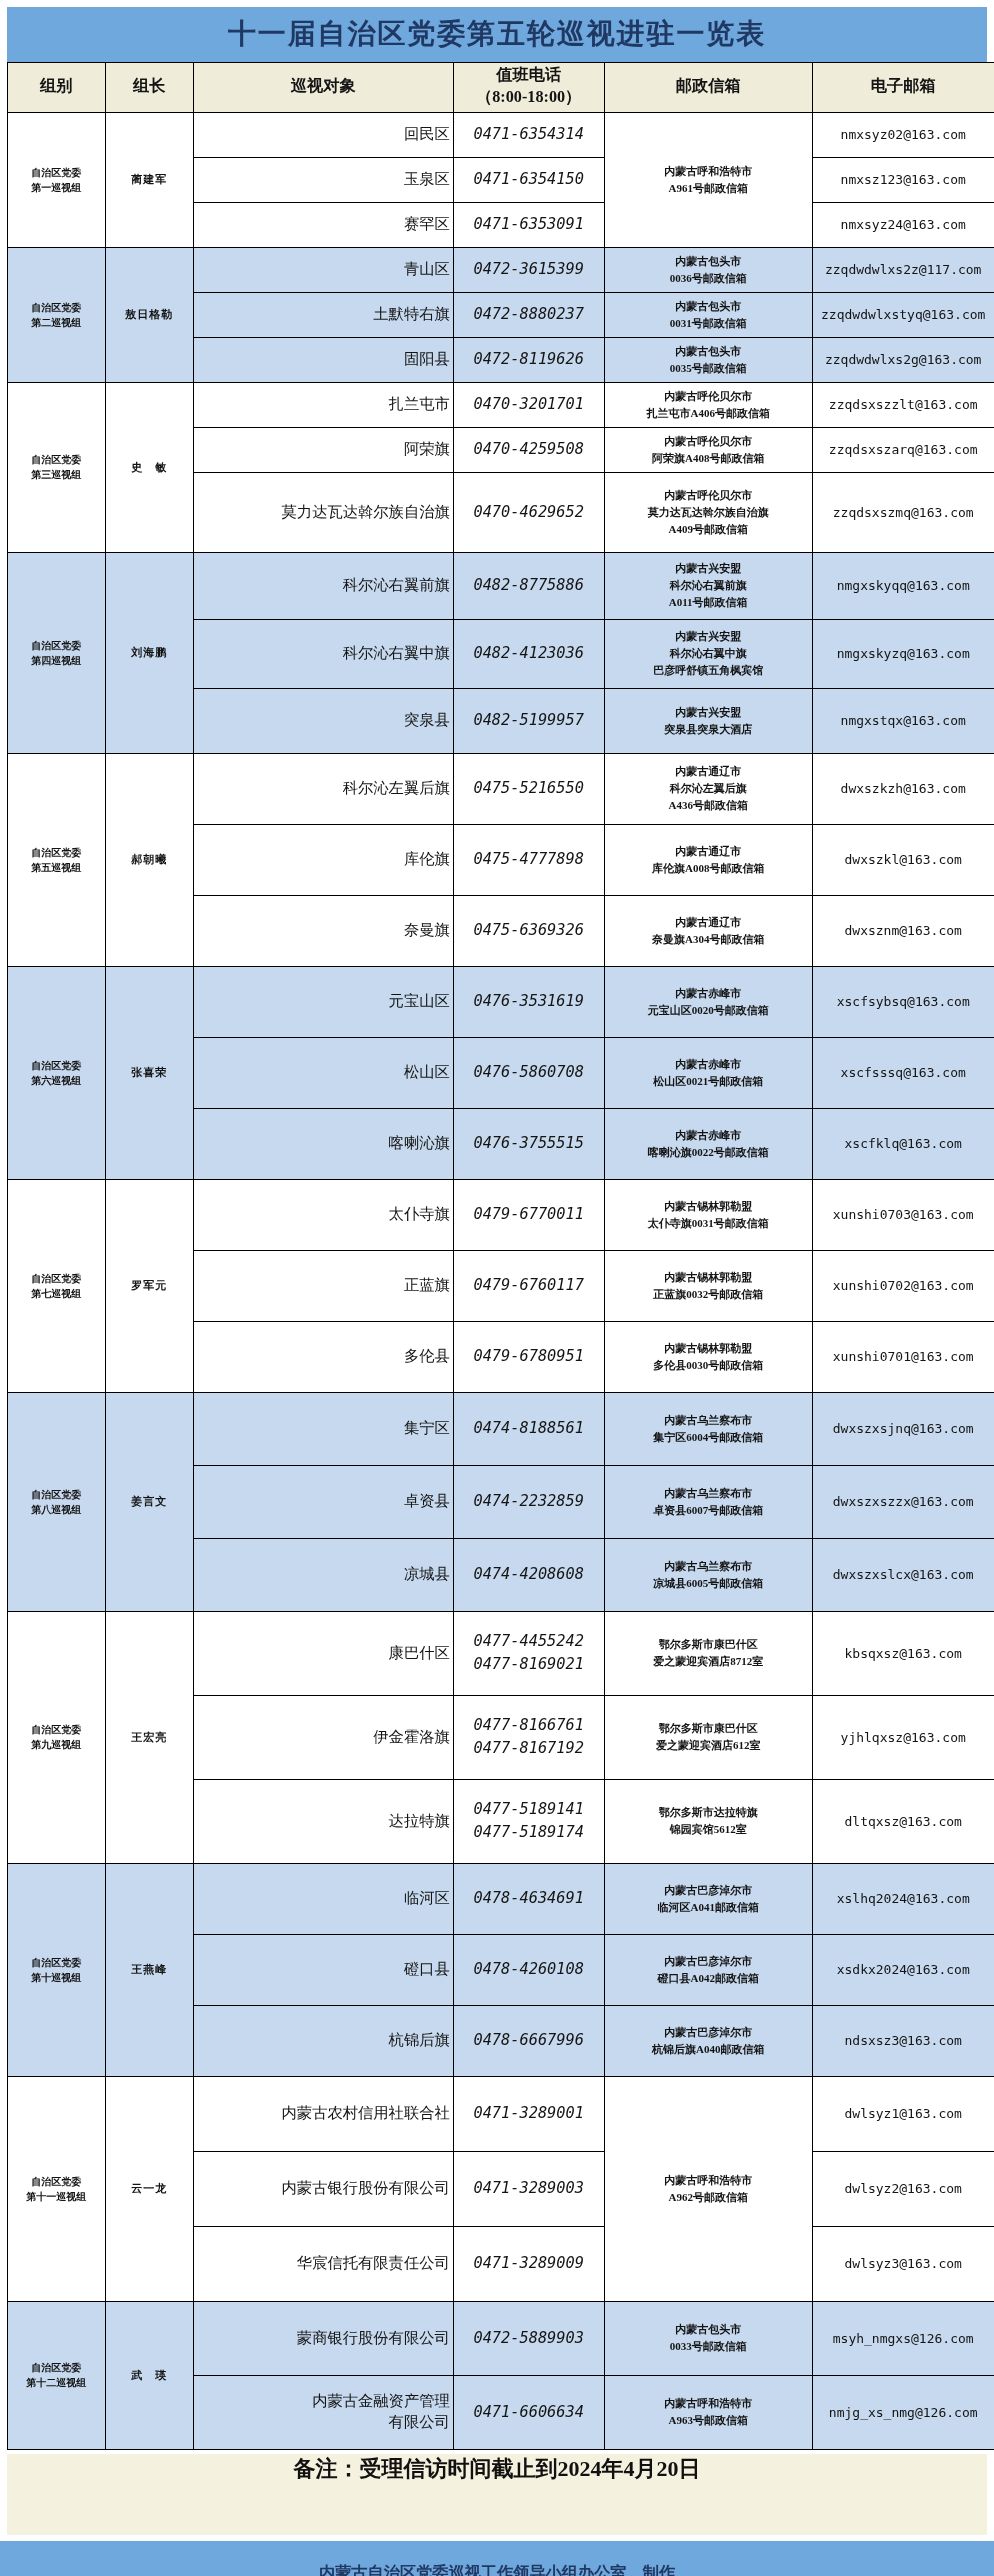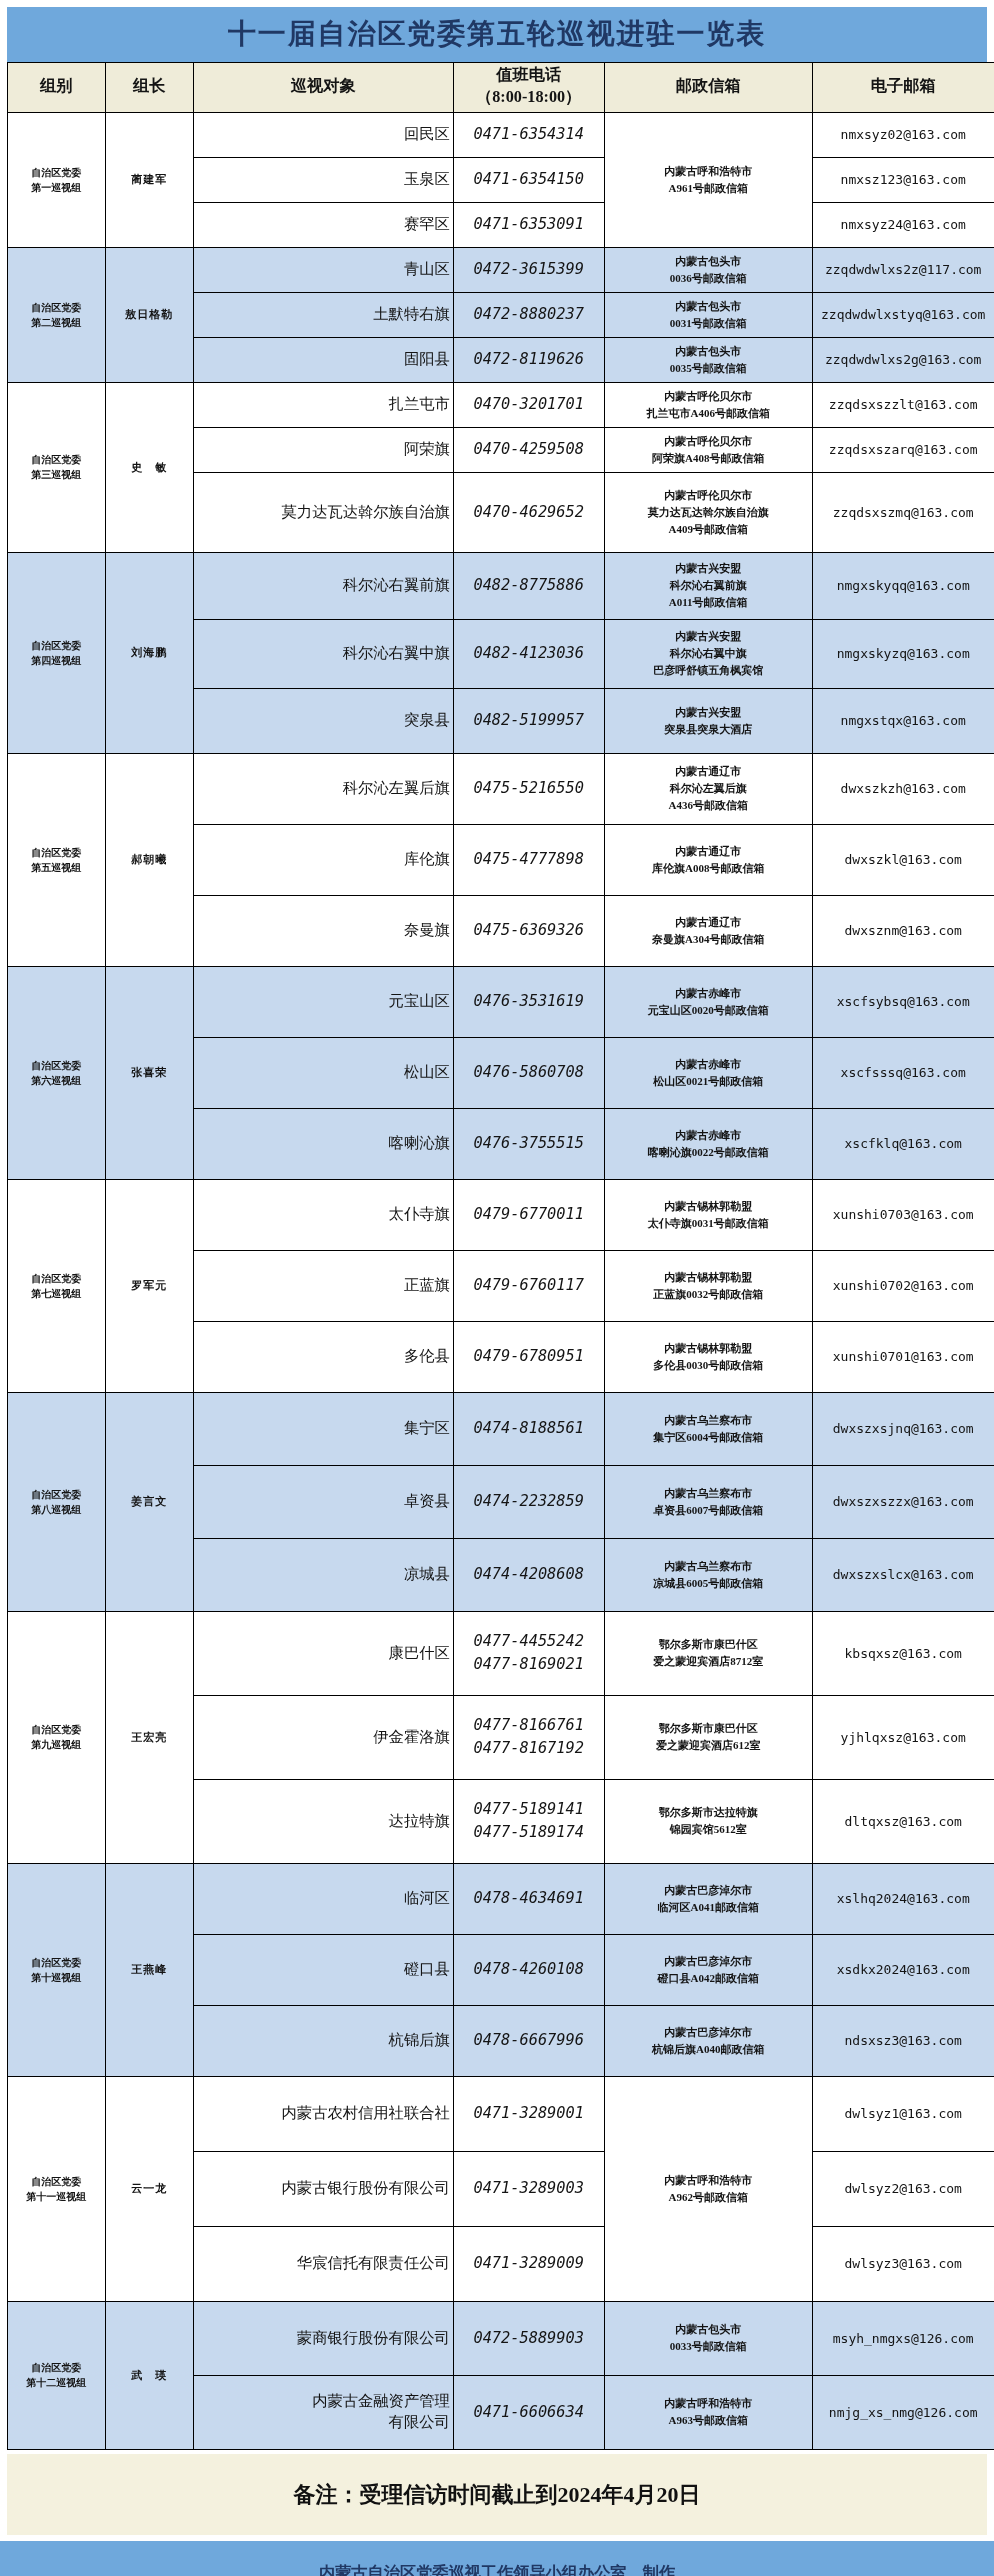--- a/index.html
+++ b/index.html
@@ -18,21 +18,21 @@
   .c-target{font-size:15.3px;text-align:right;}
   .c-phone{font-family:"DejaVu Sans Mono","Liberation Mono",monospace;font-size:15.3px;line-height:1.5;font-style:italic;}
   .c-postal{font-size:11px;line-height:1.55;font-weight:bold;}
   .c-email{font-family:"DejaVu Sans Mono","Liberation Mono",monospace;font-size:13px;}
   .bw td{background:#ffffff;}
   .bb td{background:#c7d9ee;}
   .h47{height:45px}.h68{height:65px}.h70{height:67px}.h72{height:69px}
   .h74{height:71px}.h76{height:73px}.h77{height:74px}.h78{height:75px}
   .h84{height:80px}.h88{height:84px}
   
-  .note-bar{height:81px;background:#f4f1de;margin-top:4.8px;display:flex;align-items:center;justify-content:center;}
+  .note-bar{height:81px;background:#f4f1de;margin-top:4.8px;display:flex;justify-content:center;}
   .note-bar span{font-size:22px;font-weight:bold;color:#111;}
   .footer-bar{height:64px;background:#6fa8dc;margin:5.7px -6.7px 0 -6.7px;display:flex;align-items:center;justify-content:center;}
   .footer-bar span{font-size:16.2px;font-weight:bold;color:#203864;}
 </style>
 </head>
 <body>
 
 <div class="page">
 
   <div class="title-bar">

